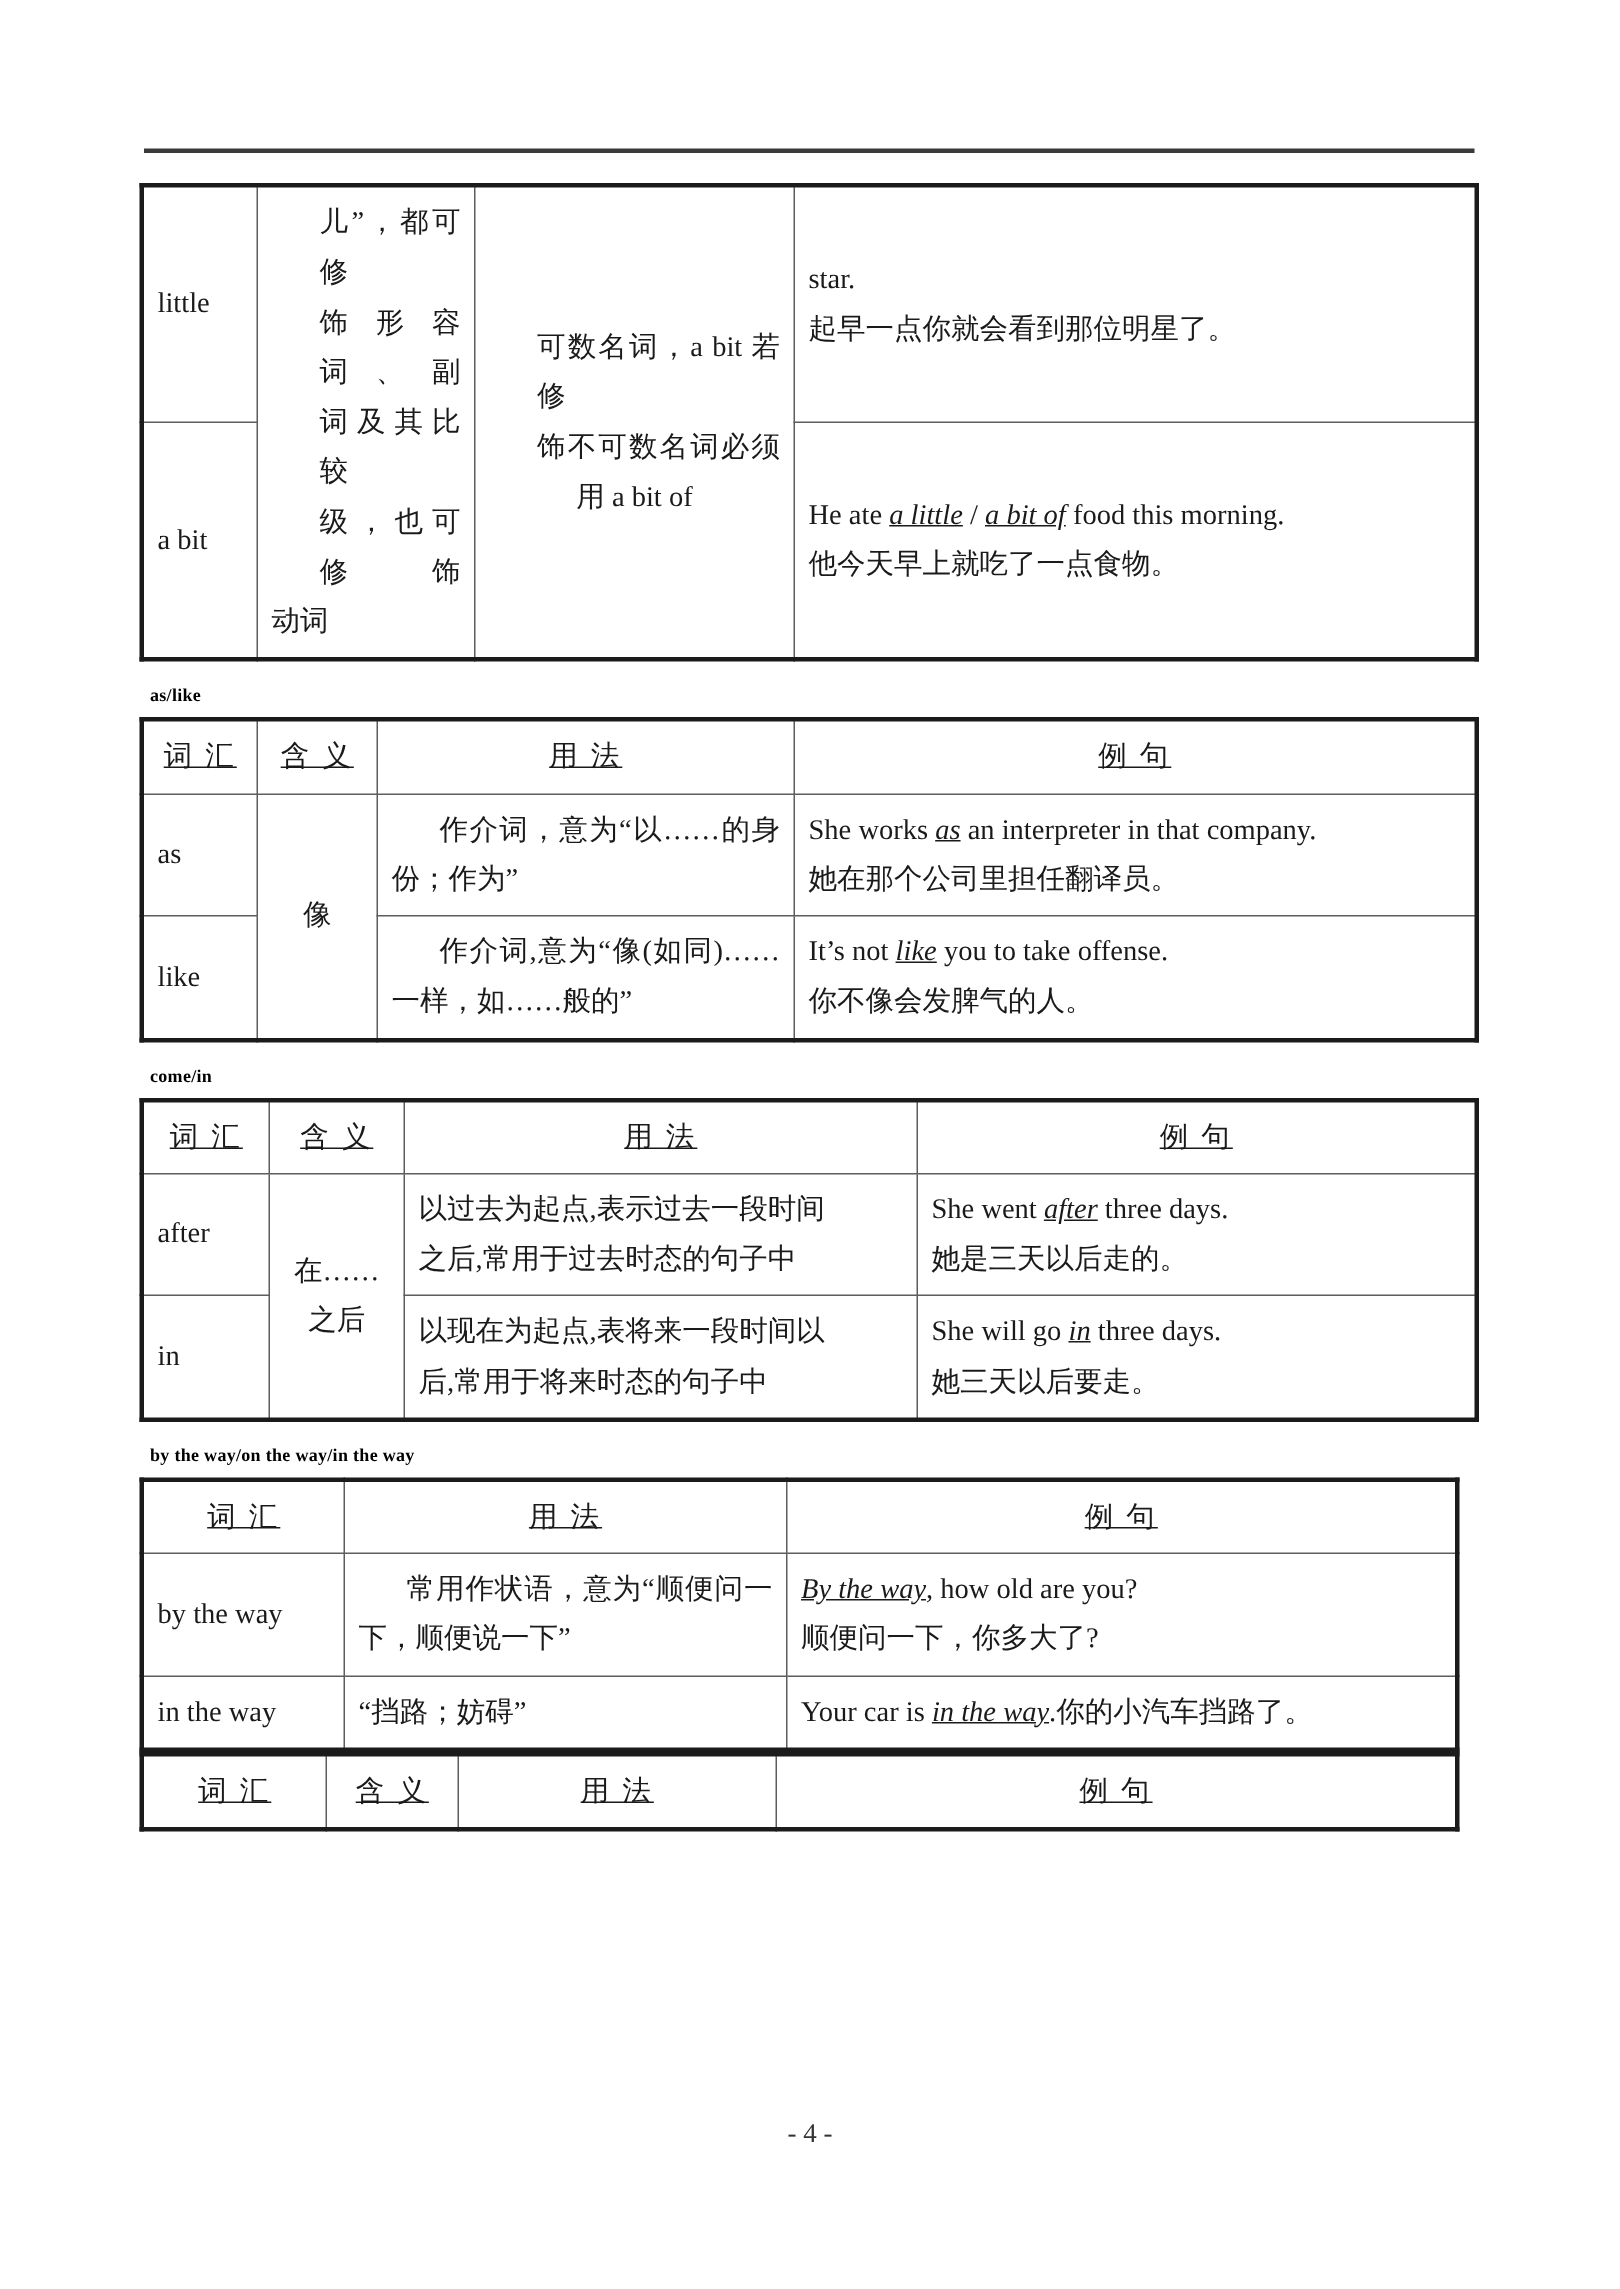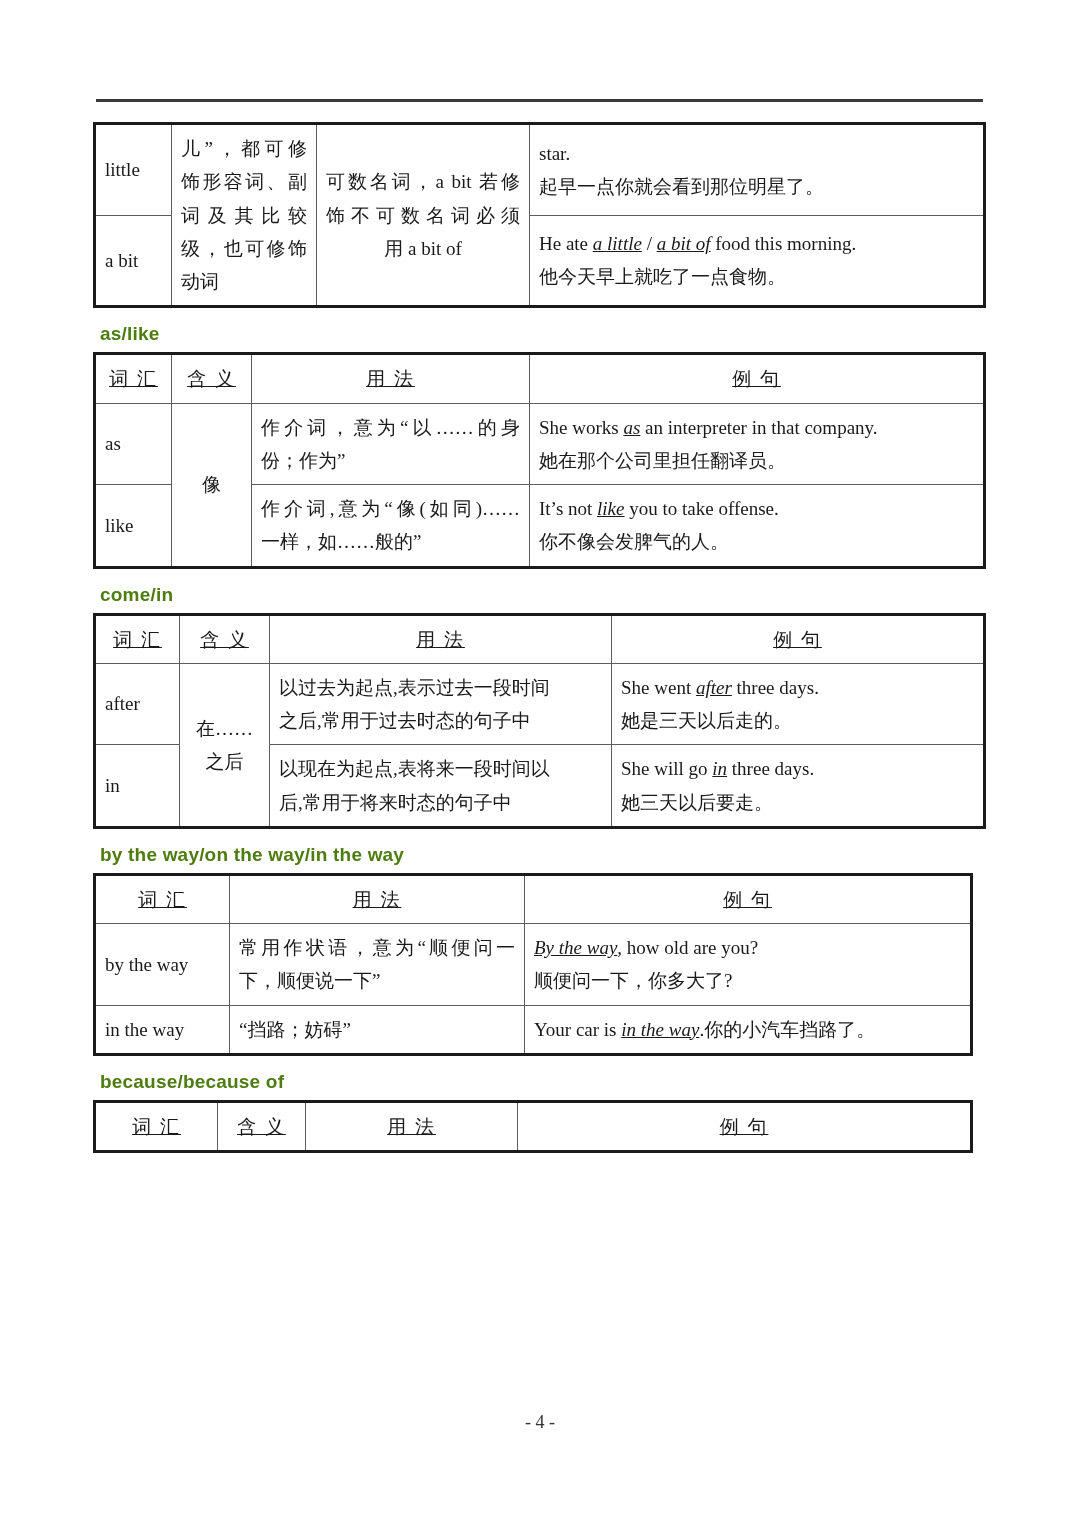--- a/index.html
+++ b/index.html
@@ -32,26 +32,26 @@
   }
 
   .content {
     position: absolute;
     left: 93px;
     top: 122px;
     width: 890px;
   }
 
   .section-title {
-    font-family: Liberation Sans, sans-serif;
+    font-family: Liberation Serif, serif;
     font-weight: bold;
-    font-size: 19px;
+    font-size: 12px;
     letter-spacing: 0.2px;
     margin: 15px 0 7px 7px;
-    color: #4d7c0f;
+    color: #000000;
   }
 
   table.gtbl {
     border-collapse: collapse;
     table-layout: fixed;
     width: 890px;
     background: #fff;
   }
   table.gtbl.narrow { width: 877px; }
 
@@ -83,21 +83,21 @@
   }
   .mean {
     text-align: center;
     font-size: 19px;
   }
   .usage { text-align: left; }
   .ex { text-align: left; }
 
   .ln { display: block; }
   .ln.c { text-align: center; }
-  .ln.j { text-align: justify; text-align-last: justify; }
+  .ln.j { text-align: justify; text-align-last: justify; margin-left: 32px; }
 
   b.kw {
     font-weight: normal;
     font-style: italic;
     text-decoration: underline;
   }
 
   .footer {
     position: absolute;
     left: 0;
@@ -269,21 +269,20 @@
           <td class="usage">
             <span class="ln">“挡路；妨碍”</span>
           </td>
           <td class="ex">
             <span class="ln"><span>Your car is </span><b class="kw">in the way</b><span>.你的小汽车挡路了。</span></span>
           </td>
         </tr>
       </tbody>
     </table>
 
-    <div class="section-title">because/because of</div>
     <table class="gtbl narrow">
       <colgroup>
         <col style="width:123px">
           <col style="width:88px">
           <col style="width:212px">
           <col style="width:454px">
       </colgroup>
       <tbody>
         <tr class="hdr">
           <td>词 汇</td>

